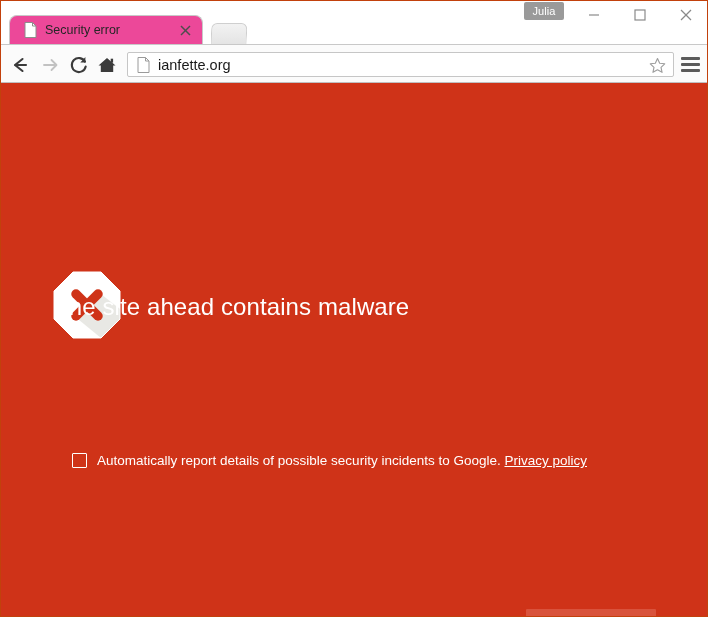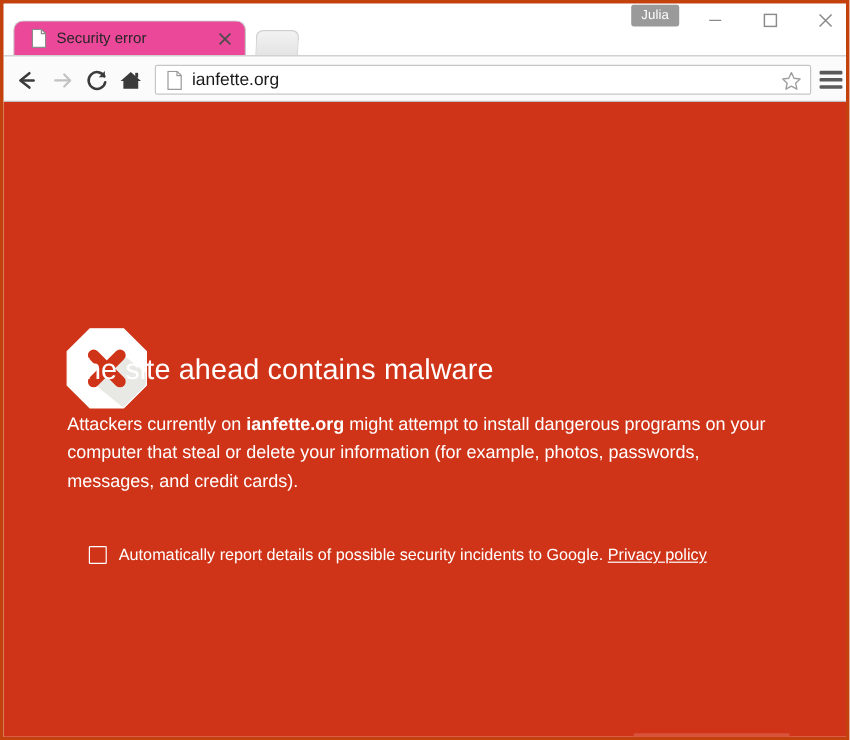--- a/index.html
+++ b/index.html
@@ -14,21 +14,21 @@
     font-family: "Liberation Sans", sans-serif;
     -webkit-font-smoothing: antialiased;
   }
 
   #window {
     position: relative;
     width: 708px;
     height: 617px;
     box-sizing: border-box;
     background: #ffffff;
-    border: 3px solid #c2410c;
+    border: 1px solid #c2410c;
     overflow: hidden;
   }
 
   
   #titlebar {
     position: absolute;
     left: 0; top: 0;
     width: 706px; height: 43px;
     background: #ffffff;
   }
@@ -353,21 +353,20 @@
       <path d="M48 67 L67 48 L67 38 L44 20 L20 44 Z" fill="#e8e8e4"></path>
       <path d="M20 1 L48 1 L67 20 L67 48 L48 67 L20 67 L1 48 L1 20 Z" fill="none" stroke="#ffffff" stroke-width="1"></path>
       <g stroke="#cf3318" stroke-width="9.5" stroke-linecap="round">
         <line x1="23" y1="23" x2="45" y2="45"></line>
         <line x1="45" y1="23" x2="23" y2="45"></line>
       </g>
     </svg>
 
     <h1 id="headline">The site ahead contains malware</h1>
 
-    <p id="body-text"><span>Attackers currently on </span><b>ianfette.org</b><span> might attempt to install dangerous programs on your computer that steal or delete your information (for example, photos, passwords, messages, and credit cards).</span></p>
 
     <div id="report-row">
       <div id="report-checkbox"></div>
       <div id="report-label"><span>Automatically report details of possible security incidents to Google. </span><span id="privacy-policy-link">Privacy policy</span></div>
     </div>
 
     <button id="back-to-safety-button">Back to safety</button>
 
   </div>
 

